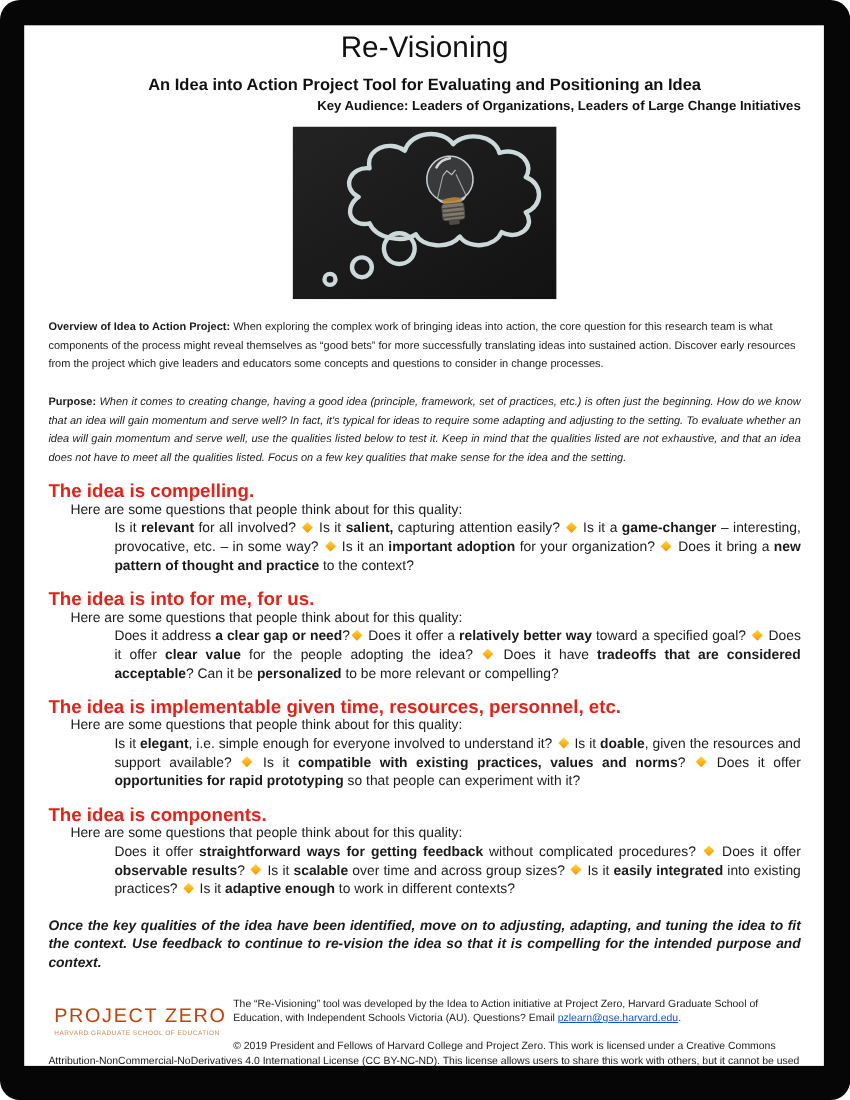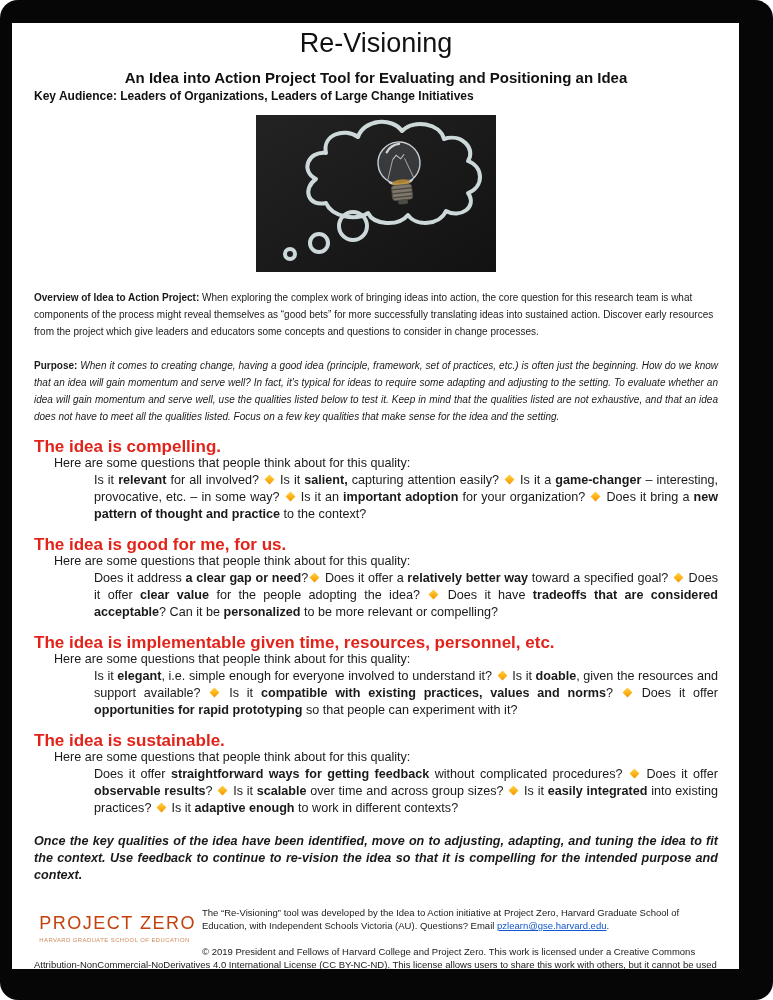--- a/index.html
+++ b/index.html
@@ -7,36 +7,36 @@
     width:773px;height:1000px;
     background:#ffffff;
     font-family:"Liberation Sans",sans-serif;
     position:relative;
   }
   .frame{
     position:absolute;left:0;top:0;width:773px;height:1000px;
     background:#060606;border-radius:18px;
   }
   .page{
-    position:absolute;left:12px;top:23px;width:727px;height:946px;
+    position:absolute;left:22px;top:23px;width:727px;height:946px;
     background:#ffffff;
     padding:4px 21px 0 22px;box-sizing:border-box;
     overflow:hidden;
     color:#1a1a1a;
   }
   h1{
     margin:0;text-align:center;
     font-size:27px;font-weight:400;line-height:33px;color:#111;
   }
   .subtitle{
     margin-top:9px;text-align:center;
     font-size:15px;font-weight:700;line-height:18px;color:#111;
   }
   .audience{
-    margin-top:2px;text-align:left;
+    margin-top:2px;text-align:right;
     font-size:12px;font-weight:700;line-height:15px;color:#111;
   }
   .photo-wrap{margin-top:11px;text-align:center;line-height:0;}
   .photo-wrap svg{display:inline-block;}
   p{margin:0;}
   .para{
     margin-top:17px;
     font-size:10px;line-height:17px;
   }
   .para.justify, .q-body, .closing{text-align:justify;}
@@ -139,33 +139,33 @@
 
     <p class="para justify"><strong>Purpose:</strong><span class="purpose-text"> When it comes to creating change, having a good idea (principle, framework, set of practices, etc.) is often just the beginning. How do we know that an idea will gain momentum and serve well? In fact, it's typical for ideas to require some adapting and adjusting to the setting. To evaluate whether an idea will gain momentum and serve well, use the qualities listed below to test it.  Keep in mind that the qualities listed are not exhaustive, and that an idea does not have to meet all the qualities listed. Focus on a few key qualities that make sense for the idea and the setting.</span></p>
 
     <section class="quality">
       <div class="q-head">The idea is compelling.</div>
       <p class="q-intro">Here are some questions that people think about for this quality:</p>
       <p class="q-body"><span>Is it </span><span class="b">relevant</span><span> for all involved? </span><span class="diamond"></span><span> Is it </span><span class="b">salient,</span><span> capturing attention easily? </span><span class="diamond"></span><span> Is it a </span><span class="b">game-changer</span><span> – interesting, provocative, etc. – in some way? </span><span class="diamond"></span><span> Is it an </span><span class="b">important adoption</span><span> for your organization? </span><span class="diamond"></span><span> Does it bring a </span><span class="b">new pattern of thought and practice</span><span> to the context?</span></p>
     </section>
 
     <section class="quality">
-      <div class="q-head">The idea is good for me, for us.</div>
+      <div class="q-head">The idea is into for me, for us.</div>
       <p class="q-intro">Here are some questions that people think about for this quality:</p>
       <p class="q-body"><span>Does it address </span><span class="b">a clear gap or need</span><span>?</span><span class="diamond"></span><span> Does it offer a </span><span class="b">relatively better way</span><span> toward a specified goal? </span><span class="diamond"></span><span> Does it offer </span><span class="b">clear value</span><span> for the people adopting the idea? </span><span class="diamond"></span><span> Does it have </span><span class="b">tradeoffs that are considered acceptable</span><span>? Can it be </span><span class="b">personalized</span><span> to be more relevant or compelling?</span></p>
     </section>
 
     <section class="quality">
       <div class="q-head">The idea is implementable given time, resources, personnel, etc.</div>
       <p class="q-intro">Here are some questions that people think about for this quality:</p>
       <p class="q-body"><span>Is it </span><span class="b">elegant</span><span>, i.e. simple enough for everyone involved to understand it? </span><span class="diamond"></span><span> Is it </span><span class="b">doable</span><span>, given the resources and support available? </span><span class="diamond"></span><span> Is it </span><span class="b">compatible with existing practices, values and norms</span><span>? </span><span class="diamond"></span><span> Does it offer </span><span class="b">opportunities for rapid prototyping</span><span> so that people can experiment with it?</span></p>
     </section>
 
     <section class="quality">
-      <div class="q-head">The idea is sustainable.</div>
+      <div class="q-head">The idea is components.</div>
       <p class="q-intro">Here are some questions that people think about for this quality:</p>
       <p class="q-body"><span>Does it offer </span><span class="b">straightforward ways for getting feedback</span><span> without complicated procedures? </span><span class="diamond"></span><span> Does it offer </span><span class="b">observable results</span><span>? </span><span class="diamond"></span><span> Is it </span><span class="b">scalable</span><span> over time and across group sizes? </span><span class="diamond"></span><span> Is it </span><span class="b">easily integrated</span><span> into existing practices? </span><span class="diamond"></span><span> Is it </span><span class="b">adaptive enough</span><span> to work in different contexts?</span></p>
     </section>
 
     <p class="closing">Once the key qualities of the idea have been identified, move on to adjusting, adapting, and tuning the idea to fit the context. Use feedback to continue to re-vision the idea so that it is compelling for the intended purpose and context.</p>
 
     <div class="footer">
       <div class="logo">
         <div class="logo-row">
           <svg width="42" height="42" viewBox="0 0 44 44">

